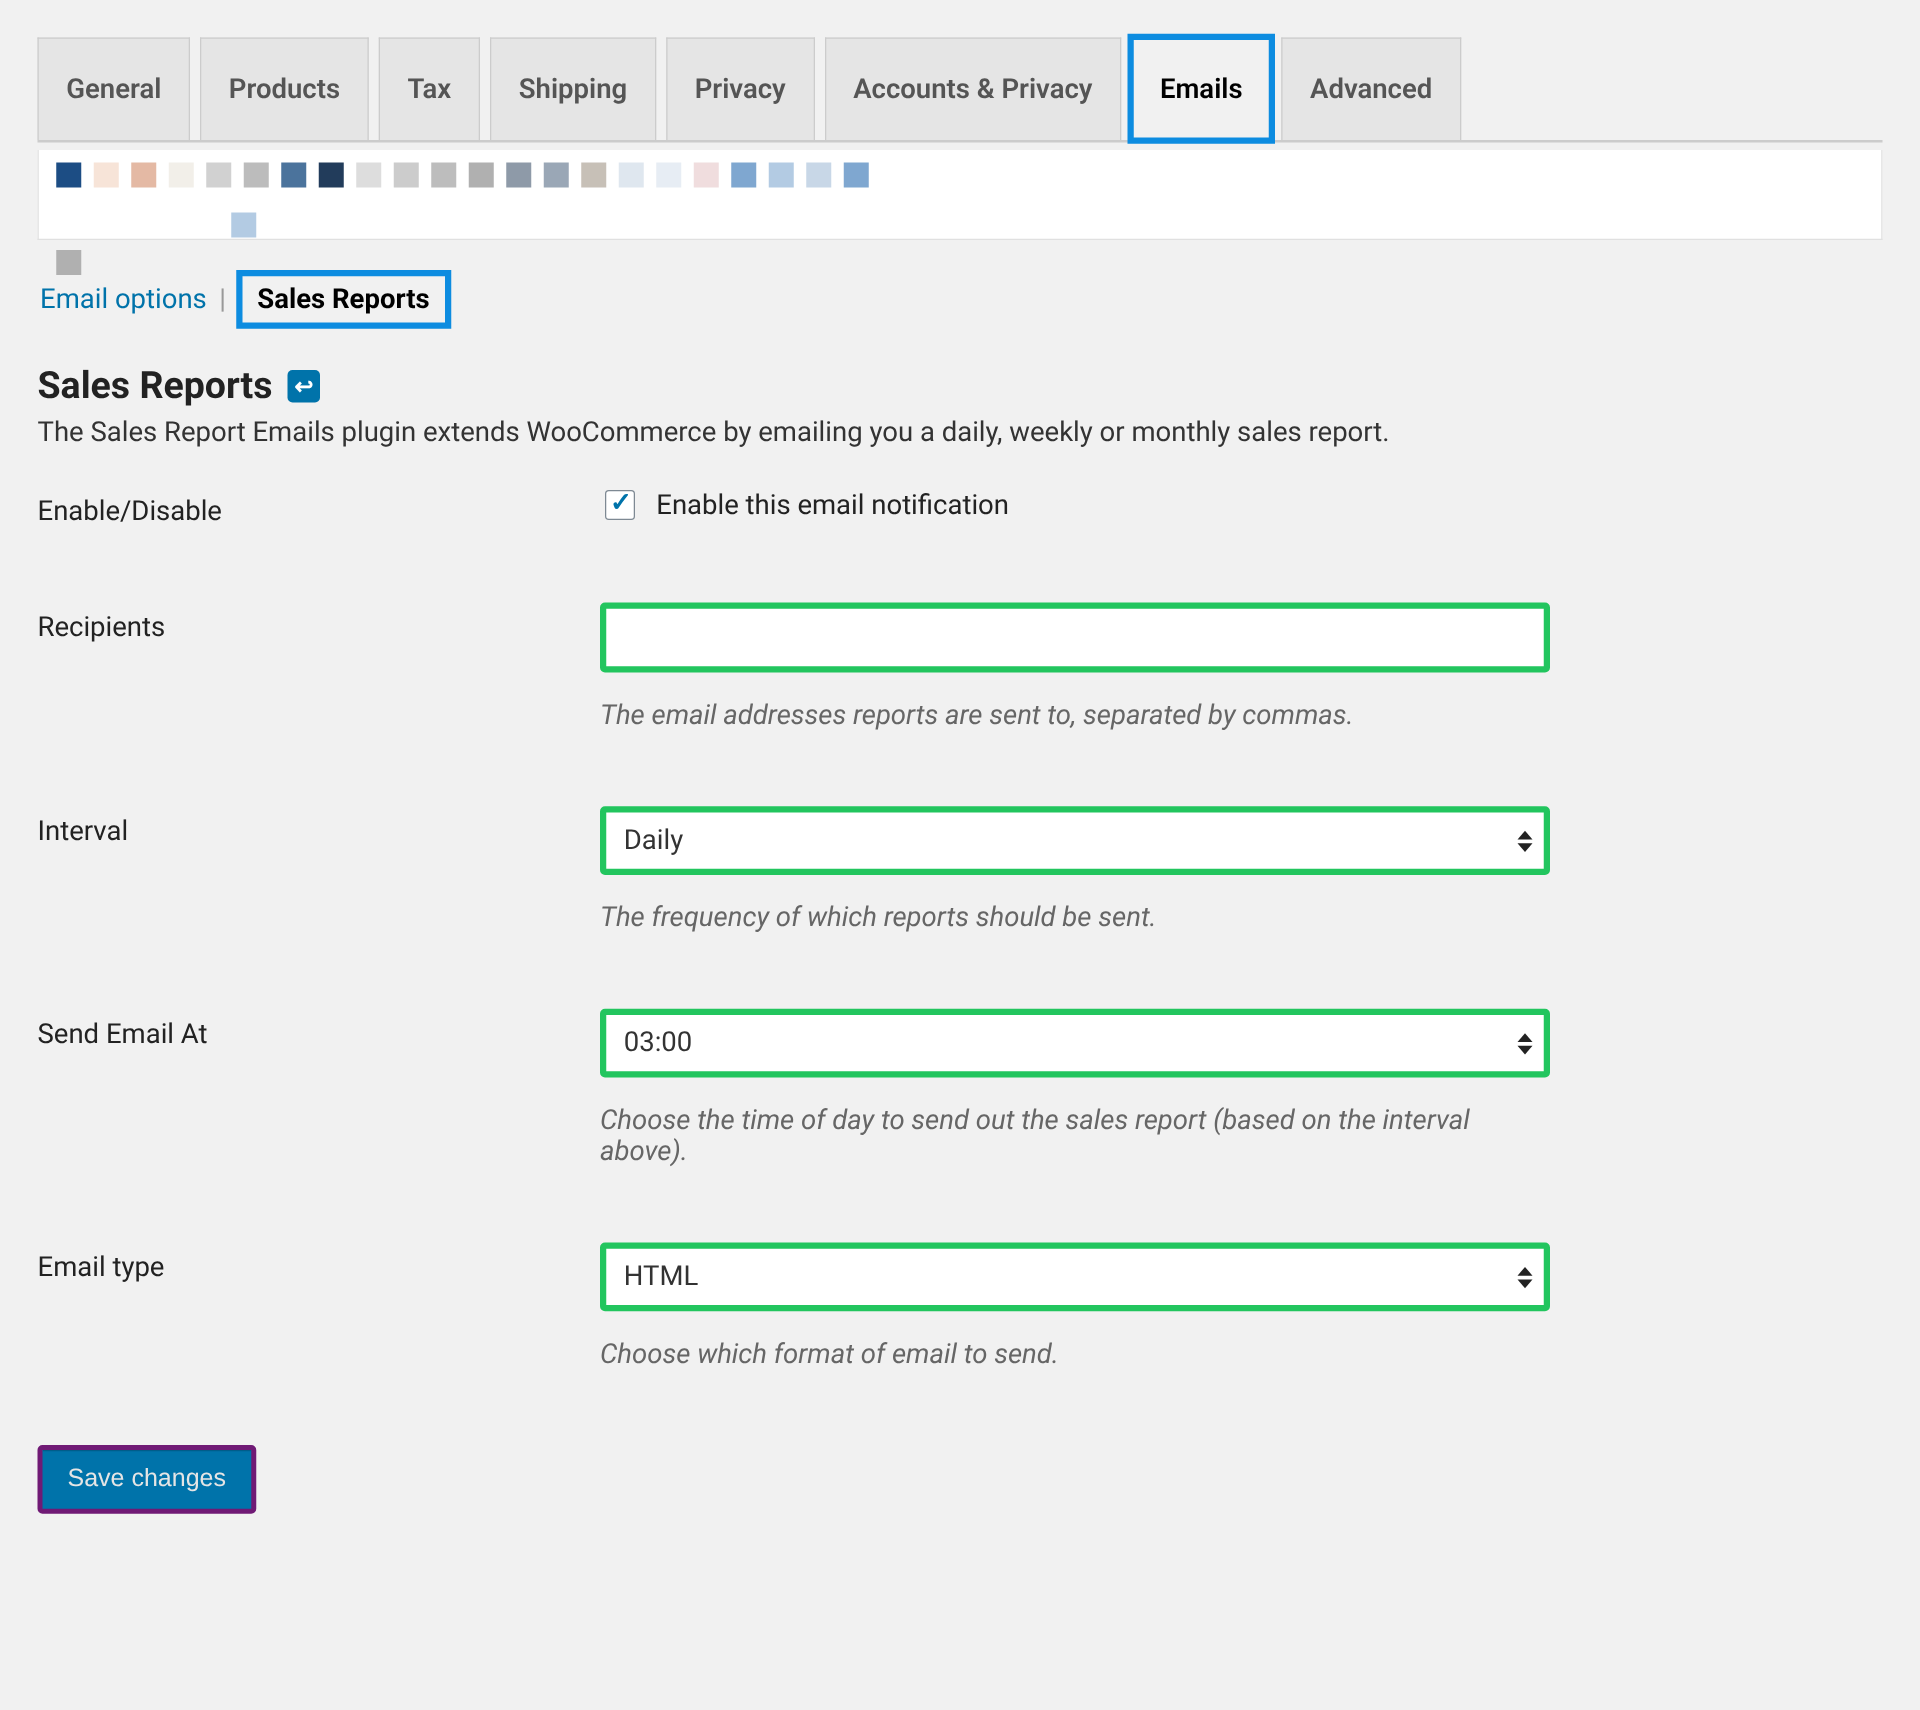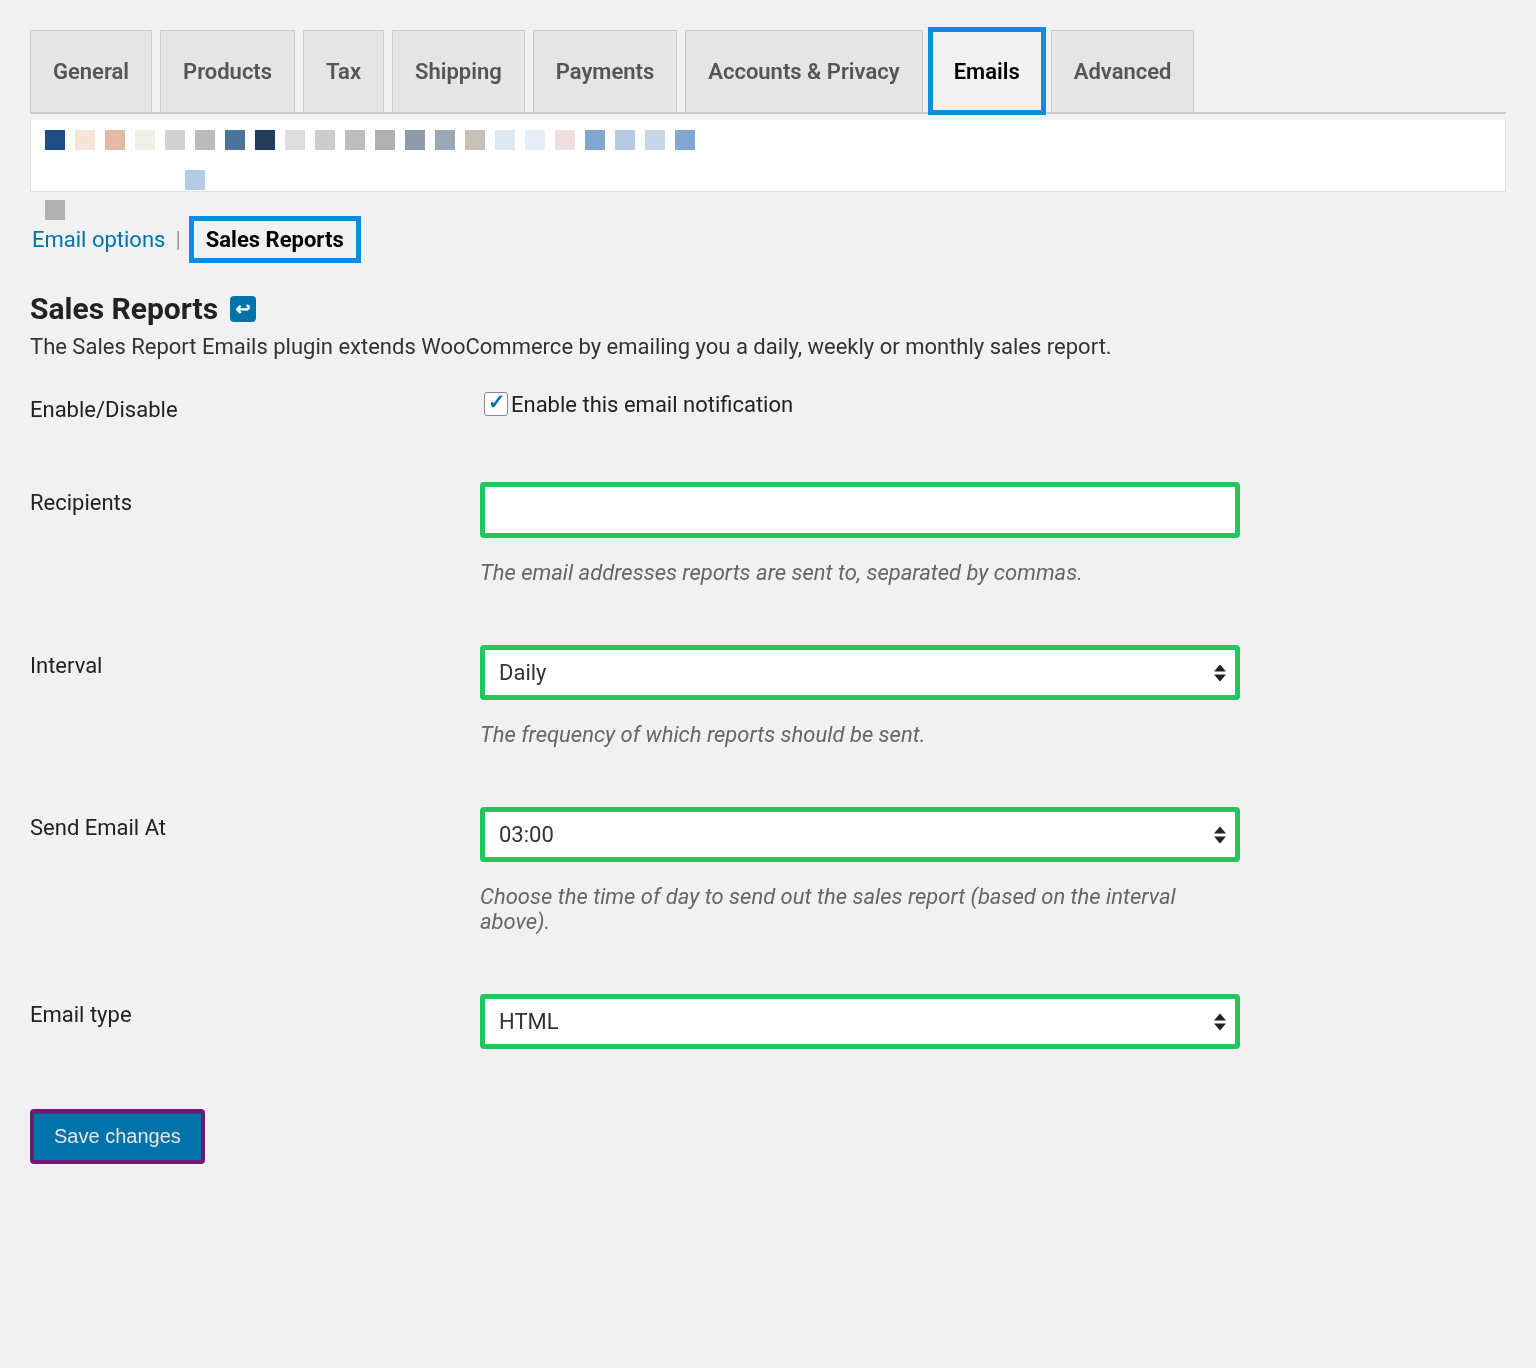--- a/index.html
+++ b/index.html
@@ -114,20 +114,21 @@
     color:#222;
     padding-top:8px;
   }
   .form-row .field {
     flex:1 1 auto;
     max-width:770px;
   }
   .checkbox-line {
     display:flex;
     align-items:center;
+    gap:14px;
   }
   input[type=checkbox].wc-check {
     width:24px; height:24px;
     appearance:none;
     border:1.5px solid #7e8993;
     background:#fff;
     border-radius:3px;
     position:relative;
     cursor:pointer;
   }
@@ -210,21 +211,21 @@
 <body>
 
 
 
 
 <div class="tabs">
   <div class="tab">General</div>
   <div class="tab">Products</div>
   <div class="tab">Tax</div>
   <div class="tab">Shipping</div>
-  <div class="tab">Payments</div>
+  <div class="tab">Privacy</div>
   <div class="tab">Accounts &amp; Privacy</div>
   <div class="tab active tab-highlight">Emails</div>
   <div class="tab">Advanced</div>
 </div>
 
 
 <div class="pixelbar" id="pixelbar">
     <span class="px" style="background: rgb(28, 77, 132);"></span>
     <span class="px" style="background: rgb(247, 228, 216);"></span>
     <span class="px" style="background: rgb(228, 185, 164);"></span>
@@ -312,20 +313,21 @@
 </div>
 
 
 <div class="form-row">
   <div class="label">Email type</div>
   <div class="field">
     <div class="select-wrap">
       <div class="wc-select">HTML</div>
       <span class="caret"></span>
     </div>
+    <div class="desc">Choose which format of email to send.</div>
   </div>
 </div>
 
 
 <button class="btn-primary">Save changes</button>
 
 
 
 
 </body></html>

